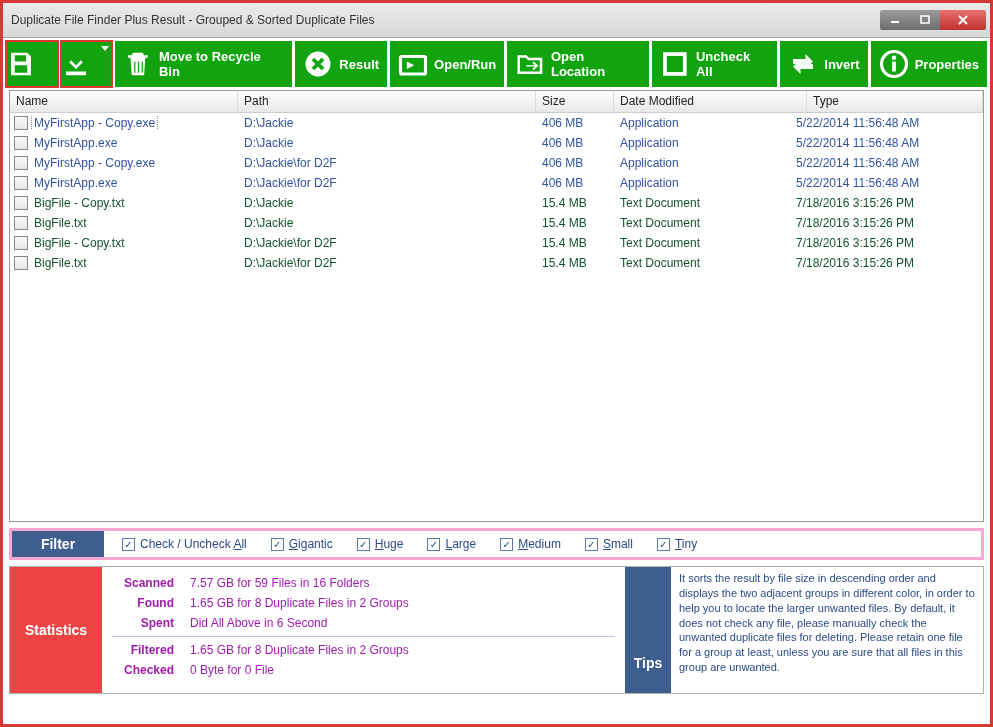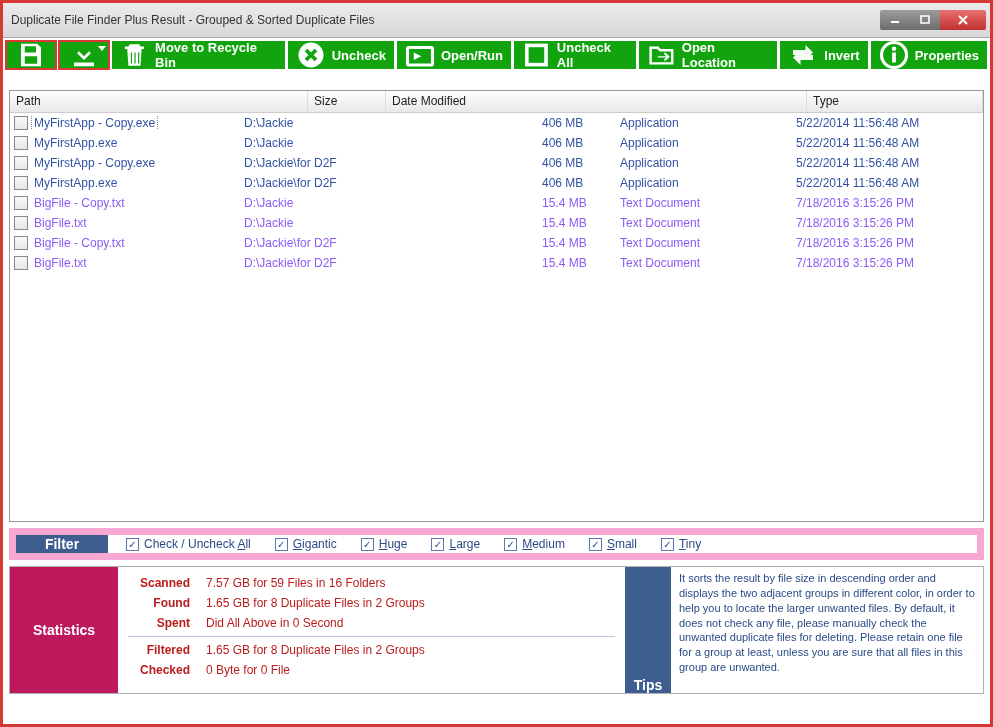--- a/index.html
+++ b/index.html
@@ -6,60 +6,60 @@
 body { background: #fff; width: 993px; height: 727px; overflow: hidden; border: 3px solid #d63835; }
 .titlebar { height: 24px; background: linear-gradient(to bottom, #ebebeb, #d8d8d8); display: flex; align-items: center; padding: 17px 4px; border-bottom: 1px solid #aaa; }
 .titlebar .title { font-size: 12px; color: #333; flex: 1; padding-left: 4px; }
 .winbtns { display: flex; gap: 0; }
 .winbtn { width: 30px; height: 20px; display: flex; align-items: center; justify-content: center; font-size: 11px; font-weight: bold; color: #fff; }
 .winbtn.min { background: linear-gradient(to bottom,#9c9c9c,#6c6c6c); border-radius: 2px 0 0 2px; }
 .winbtn.max { background: linear-gradient(to bottom,#9c9c9c,#6c6c6c); }
 .winbtn.close { background: linear-gradient(to bottom,#e87070,#c23030); width: 46px; border-radius: 0 2px 2px 0; }
 
 .toolbar { height: 52px; background: #fff; display: flex; padding: 3px; gap: 3px; }
-.tb-btn { background: #11a40f; color: #fff; display: flex; align-items: center; justify-content: center; gap: 6px; padding: 0 8px; font-size: 13px; font-weight: bold; cursor: pointer; height: 28px; }
+.tb-btn { background: #11a40f; color: #fff; display: flex; align-items: center; justify-content: flex-start; gap: 6px; padding: 0 8px; font-size: 13px; font-weight: bold; cursor: pointer; height: 46px; }
 .tb-btn.iconly { width: 52px; padding:0; }
 .tb-btn.red-border { outline: 2px solid #d93835; outline-offset: -1px; }
 .tb-btn svg { width: 30px; height: 30px; fill: #fff; }
 .tb-btn .sub-arrow { width:8px; height:8px; }
 
 .grid-wrap { border: 1px solid #999; margin: 0 6px; height: 432px; overflow: hidden; background:#fff; }
 .grid-head { display: flex; height: 22px; background: linear-gradient(to bottom,#fefefe,#e8e8e8); border-bottom: 1px solid #ccc; font-size: 12px; color: #222; }
 .gh { padding: 3px 6px; border-right: 1px solid #ddd; }
 .col-name { width: 228px; }
 .col-path { width: 298px; }
 .col-size { width: 78px; }
 .col-type { width: 176px; }
 .col-date { width: 160px; flex:1; }
 .grid-body { font-size: 12px; }
 .row { display: flex; height: 20px; align-items: center; }
 .row .cell { padding: 0 6px; white-space: nowrap; overflow: hidden; }
 .row.g0 { color: #3152a3; }
-.row.g1 { color: #8b5cf6; }
+.row.g1 { color: #14532d; }
 .row .chk { width: 14px; height: 14px; border: 1px solid #888; background: linear-gradient(to bottom,#fafafa,#e6e6e6); margin: 0 4px 0 4px; flex-shrink:0; }
 .row .cell.col-name { display:flex; align-items:center; width:228px; padding:0; }
 .row .name-text { padding-left:2px;text-align:right; }
 .row.first .name-text { outline: 1px dotted #888; padding: 0 2px; }
 
-.filter-bar { margin: 6px 6px 0 6px; height: 32px; border: 7px solid #f9a8d4; display: flex; align-items:center; font-size: 12px; }
+.filter-bar { margin: 6px 6px 0 6px; height: 32px; border: 3px solid #f9a8d4; display: flex; align-items:center; font-size: 12px; }
 .panel-label { width: 92px; background: #3d5e8f; color: #fff; font-weight: bold; height: 100%; display:flex; align-items:center; justify-content:center; font-size: 14px; }
 .filter-items { display:flex; gap: 24px; padding-left: 18px; color:#2a4b86; }
 .fchk { display:flex; align-items:center; gap:5px; }
 .fchk .box { width:13px; height:13px; border:1px solid #5a7aaf; background:#fff; display:flex; align-items:center; justify-content:center; color:#2a4b86; font-size:10px; }
 .fchk .lab { text-decoration: underline; text-decoration-color: rgba(0,0,0,0); }
 .fchk .lab .u { text-decoration: underline; }
 
 .bottom { margin: 6px 6px 6px 6px; height: 128px; border: 1px solid #b0b0b0; display:flex; font-size:12px; }
-.stats-lbl { width: 108px; background:#be185d; color:#fff; font-weight:bold; display:flex; align-items:center; justify-content:center; font-size:14px; }
-.stats-body { flex:1; padding: 6px 10px; color:#b91c1c; }
+.stats-lbl { width: 92px; background:#ef4444; color:#fff; font-weight:bold; display:flex; align-items:center; justify-content:center; font-size:14px; }
+.stats-body { flex:1; padding: 6px 10px; color:#a21caf; }
 .stats-body table { border-collapse: collapse; }
 .stats-body td { padding: 3px 8px; vertical-align: top; }
 .stats-body td.k { text-align:right; font-weight:bold; width:70px; }
 .stats-body hr { border:none; border-top:1px solid #b8c5dc; margin:3px 0; }
-.tips-lbl { width: 46px; background:#3d5e8f; color:#fff; font-weight:bold; display:flex; align-items:flex-end; justify-content:center; padding-bottom:0; font-size:14px; }
+.tips-lbl { width: 46px; background:#3d5e8f; color:#fff; font-weight:bold; display:flex; align-items:flex-end; justify-content:center; padding-bottom:22px; font-size:14px; }
 .tips-body { width: 312px; padding: 4px 8px; color:#2a4b86; font-size:11px; line-height:1.35; }
 </style>
 </head>
 <body>
 
 <div class="titlebar">
   <span class="title">Duplicate File Finder Plus Result - Grouped &amp; Sorted Duplicate Files</span>
   <div class="winbtns">
     <div class="winbtn min">
         <svg width="10" height="10" viewBox="0 0 10 10">
@@ -97,60 +97,61 @@
     <svg viewBox="0 0 24 24">
         <path d="M6 7h12l-1 14H7L6 7zm2-4h8l1 2h3v2H4V5h3l1-2zM9 10v9h1v-9H9zm3 0v9h1v-9h-1zm3 0v9h1v-9h-1z"></path>
       </svg>
     <span>Move to Recycle Bin</span>
   </div>
   <div class="tb-btn">
     <svg viewBox="0 0 24 24">
         <circle cx="12" cy="12" r="10"></circle>
         <path d="M8 8l8 8M16 8l-8 8" stroke="#11a40f" stroke-width="3"></path>
       </svg>
-    <span>Uncheck</span>
+    <span>Result</span>
   </div>
   <div class="tb-btn">
     <svg viewBox="0 0 24 24">
         <rect x="2" y="6" width="20" height="14" rx="1" fill="none" stroke="#fff" stroke-width="2.5"></rect>
         <path d="M7 10l6 3-6 3z"></path>
       </svg>
     <span>Open/Run</span>
   </div>
   <div class="tb-btn">
     <svg viewBox="0 0 24 24">
-        <rect x="4" y="4" width="16" height="16" fill="none" stroke="#fff" stroke-width="3"></rect>
-      </svg>
-    <span>Uncheck All</span>
-  </div>
-  <div class="tb-btn">
-    <svg viewBox="0 0 24 24">
         <path d="M3 6h6l2 2h10v11H3V6z" fill="none" stroke="#fff" stroke-width="2"></path>
         <path d="M9 13h7l-2-2 1-1 4 3.5L15 17l-1-1 2-2H9z"></path>
       </svg>
     <span>Open Location</span>
+  </div>
+  <div class="tb-btn">
+    <svg viewBox="0 0 24 24">
+        <rect x="4" y="4" width="16" height="16" fill="none" stroke="#fff" stroke-width="3"></rect>
+      </svg>
+    <span>Uncheck All</span>
   </div>
   <div class="tb-btn">
     <svg viewBox="0 0 24 24">
         <path d="M4 8h10V4l6 6-6 6v-4H4zM20 16H10v4l-6-6 6-6v4h10z" fill="#fff" opacity="0.95"></path>
       </svg>
     <span>Invert</span>
   </div>
   <div class="tb-btn">
     <svg viewBox="0 0 24 24">
         <circle cx="12" cy="12" r="10" fill="none" stroke="#fff" stroke-width="2.5"></circle>
         <circle cx="12" cy="7" r="1.8"></circle>
         <rect x="10.5" y="10" width="3" height="8"></rect>
       </svg>
     <span>Properties</span>
   </div>
 </div>
 
 <div class="grid-wrap">
   <div class="grid-head">
+    <div class="gh col-name">Name</div>
     <div class="gh col-path">Path</div>
     <div class="gh col-size">Size</div>
     <div class="gh col-date">Date Modified</div>
     <div class="gh col-type">Type</div>
   </div>
   <div class="grid-body" id="grid-body">
       <div class="row g0 first">
         <div class="cell col-name">
           <span class="chk"></span>
           <span class="name-text">MyFirstApp - Copy.exe</span>
@@ -275,21 +276,21 @@
           <tr>
             <td class="k">Scanned</td>
             <td>7.57 GB for 59 Files in 16 Folders</td>
           </tr>
       <tr>
             <td class="k">Found</td>
             <td>1.65 GB for 8 Duplicate Files in 2 Groups</td>
           </tr>
       <tr>
             <td class="k">Spent</td>
-            <td>Did All Above in 0 Second</td>
+            <td>Did All Above in 6 Second</td>
           </tr>
     </tbody>
       </table>
     <hr>
     <table>
       <tbody>
           <tr>
             <td class="k">Filtered</td>
             <td>1.65 GB for 8 Duplicate Files in 2 Groups</td>
           </tr>

